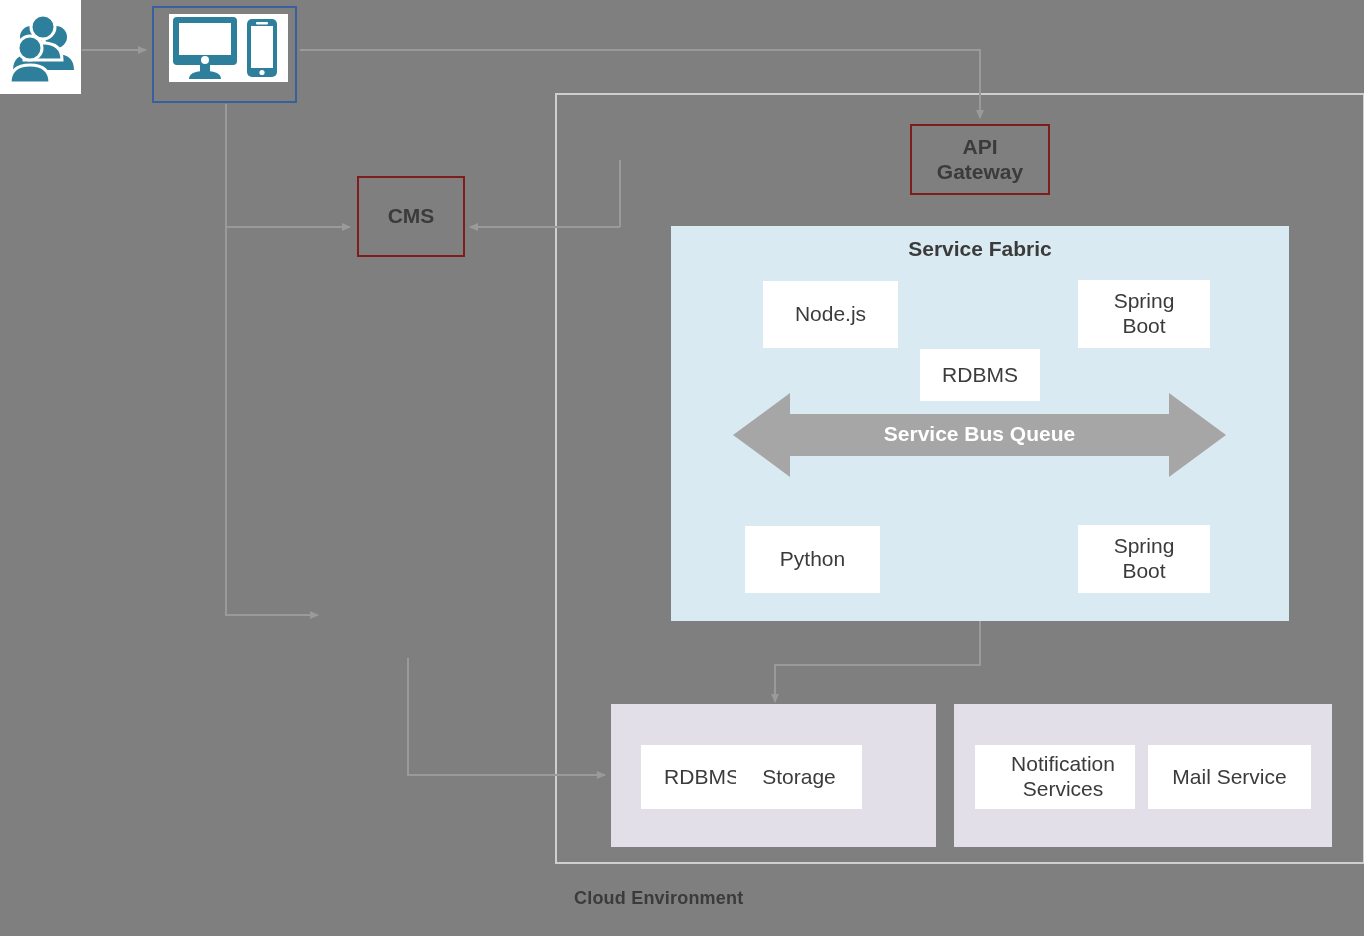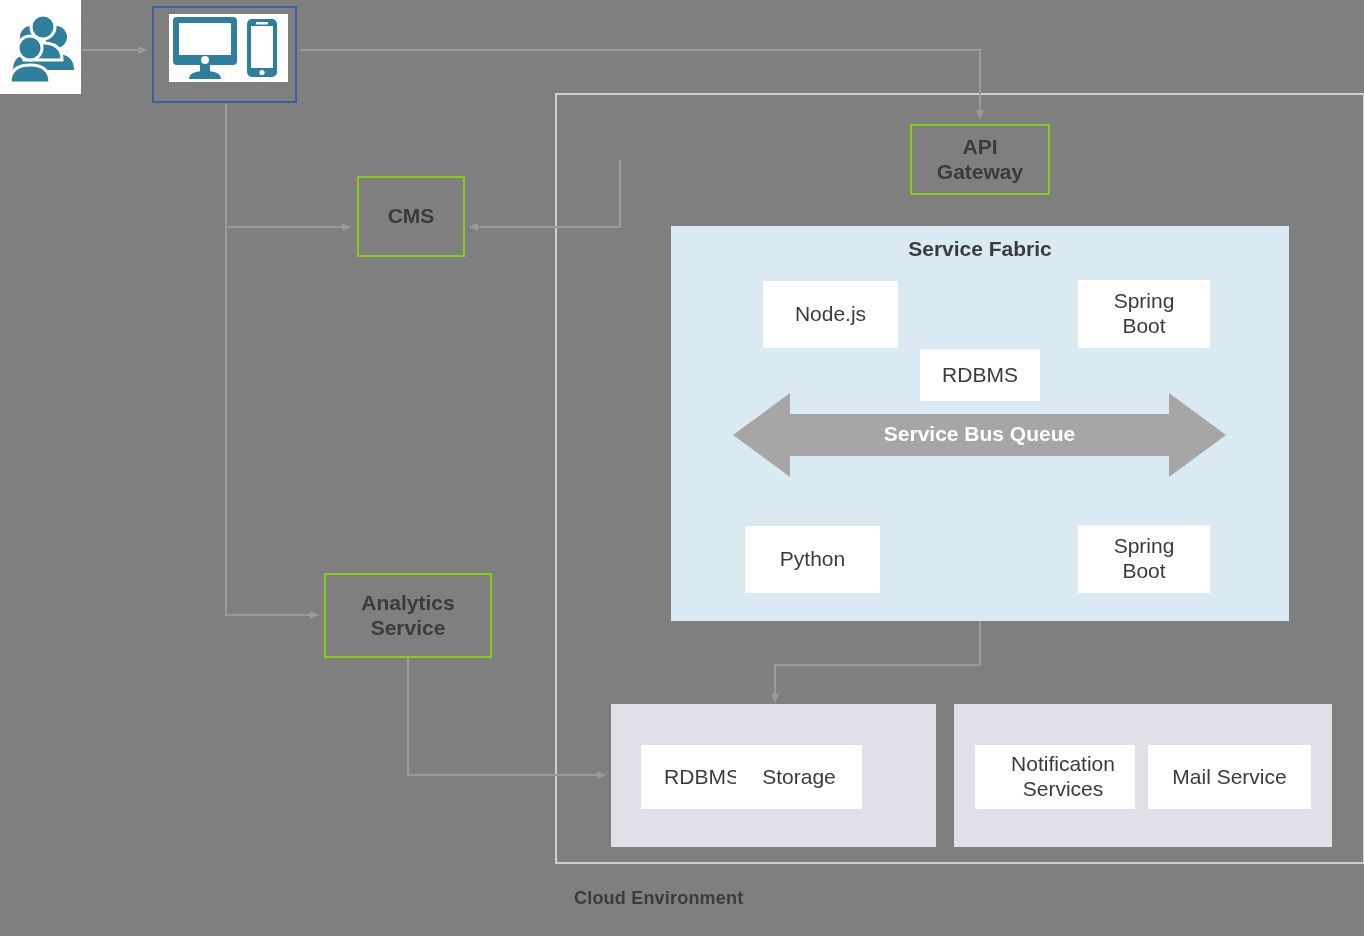--- a/index.html
+++ b/index.html
@@ -27,21 +27,21 @@
     position: absolute;
     box-sizing: border-box;
     display: flex;
     align-items: center;
     justify-content: center;
     text-align: center;
     line-height: 1.18;
   }
   
   .outline-box {
-    border: 2px solid #84cc16;
+    border: 2px solid #7f1d1d;
     background: transparent;
     color: #3b3b3b;
     font-size: 21px;
     font-weight: 700;
   }
   
   .white-box {
     background: #ffffff;
     color: #3b3b3b;
     font-size: 21px;
@@ -186,24 +186,20 @@
 
   <div class="node outline-box" style="left:910px; top:124px; width:140px; height:71px; flex-direction:column;">
     <span>API</span>
     <span>Gateway</span>
   </div>
 
   <div class="node outline-box" style="left:357px; top:176px; width:108px; height:81px;">
     <span>CMS</span>
   </div>
 
-  <div class="node outline-box" style="left:324px; top:573px; width:168px; height:85px; flex-direction:column;">
-    <span>Analytics</span>
-    <span>Service</span>
-  </div>
 
   <div class="icon-tile" style="left:0px; top:0px; width:81px; height:94px;">
     <svg viewBox="0 0 81 94" width="81" height="94">
       <g fill="#2e7f9c">
         <circle cx="31" cy="37" r="11"></circle>
         <path d="M13 70 q0 -16 18 -16 q18 0 18 16 z"></path>
         <circle cx="56" cy="37" r="11"></circle>
         <path d="M38 70 q0 -16 18 -16 q18 0 18 16 z"></path>
         <circle cx="43" cy="27" r="12" stroke="#ffffff" stroke-width="3"></circle>
         <path d="M24 60 q0 -17 19 -17 q19 0 19 17 z" stroke="#ffffff" stroke-width="3"></path>

